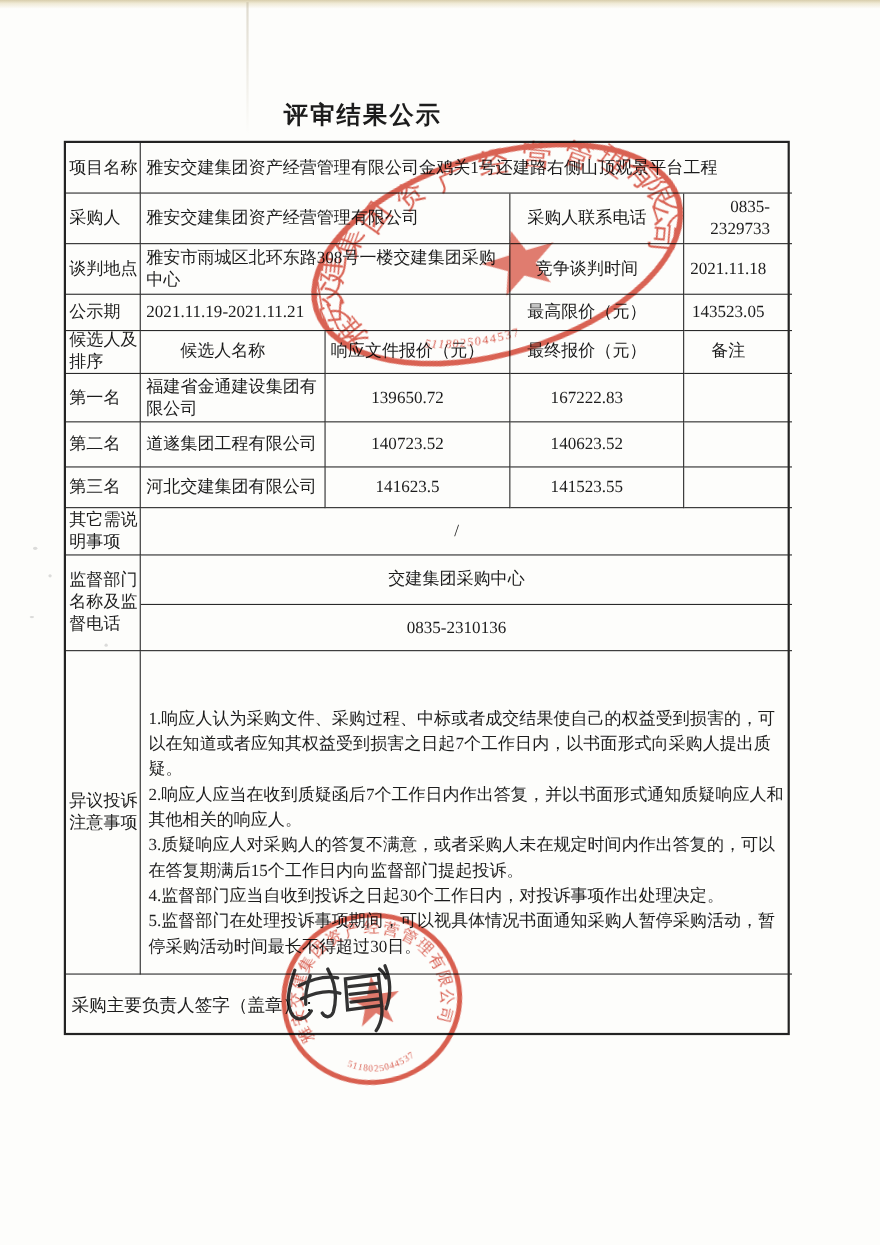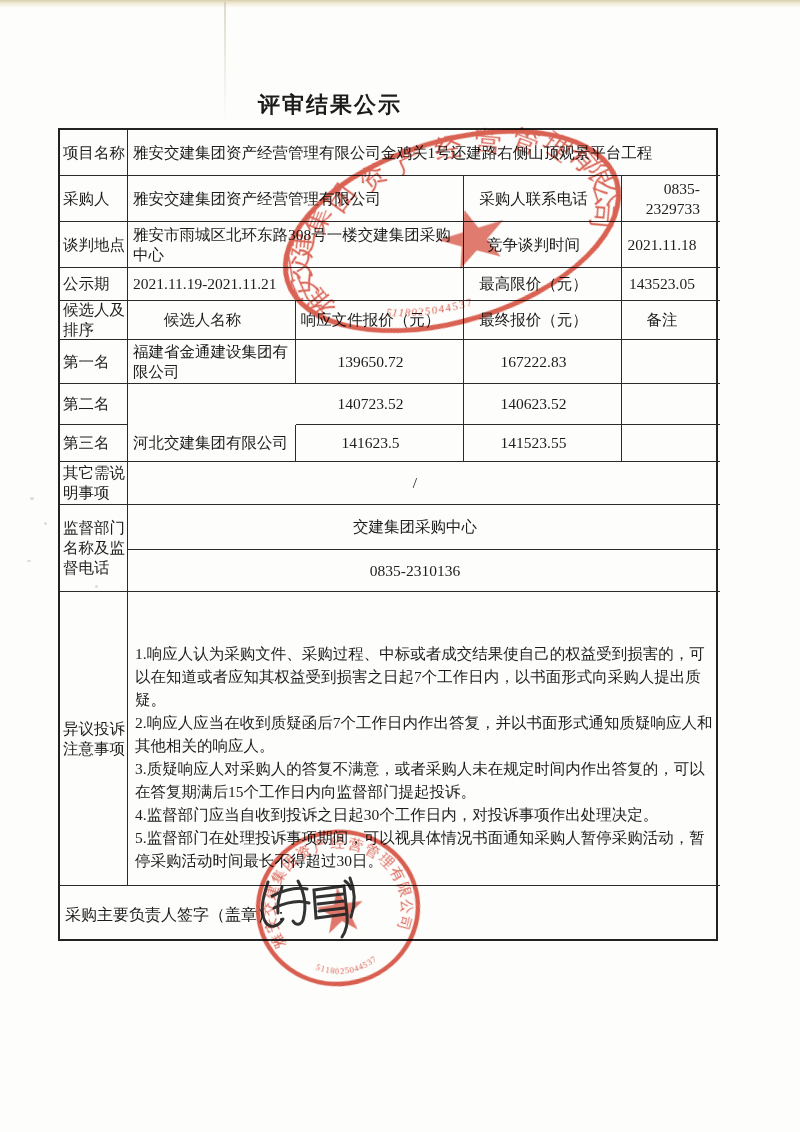--- a/index.html
+++ b/index.html
@@ -80,20 +80,21 @@
   <div class="c ctr nr" style="grid-area:5/5">备注</div>
   <div class="c ctr" style="grid-area:5/4">最终报价（元）</div>
 
   <div class="c lab" style="grid-area:6/1">第一名</div>
   <div class="c" style="grid-area:6/2">福建省金通建设集团有限公司</div>
   <div class="c ctr" style="grid-area:6/3">139650.72</div>
   <div class="c ctr" style="grid-area:6/4">167222.83</div>
   <div class="c ctr nr" style="grid-area:6/5"></div>
 
   <div class="c lab" style="grid-area:7/1">第二名</div>
+  <div class="c" style="grid-area:7/2">道遂集团工程有限公司</div>
   <div class="c ctr" style="grid-area:7/3">140723.52</div>
   <div class="c ctr" style="grid-area:7/4">140623.52</div>
   <div class="c ctr nr" style="grid-area:7/5"></div>
 
   <div class="c lab" style="grid-area:8/1">第三名</div>
   <div class="c" style="grid-area:8/2">河北交建集团有限公司</div>
   <div class="c ctr" style="grid-area:8/3">141623.5</div>
   <div class="c ctr" style="grid-area:8/4">141523.55</div>
   <div class="c ctr nr" style="grid-area:8/5"></div>
 

